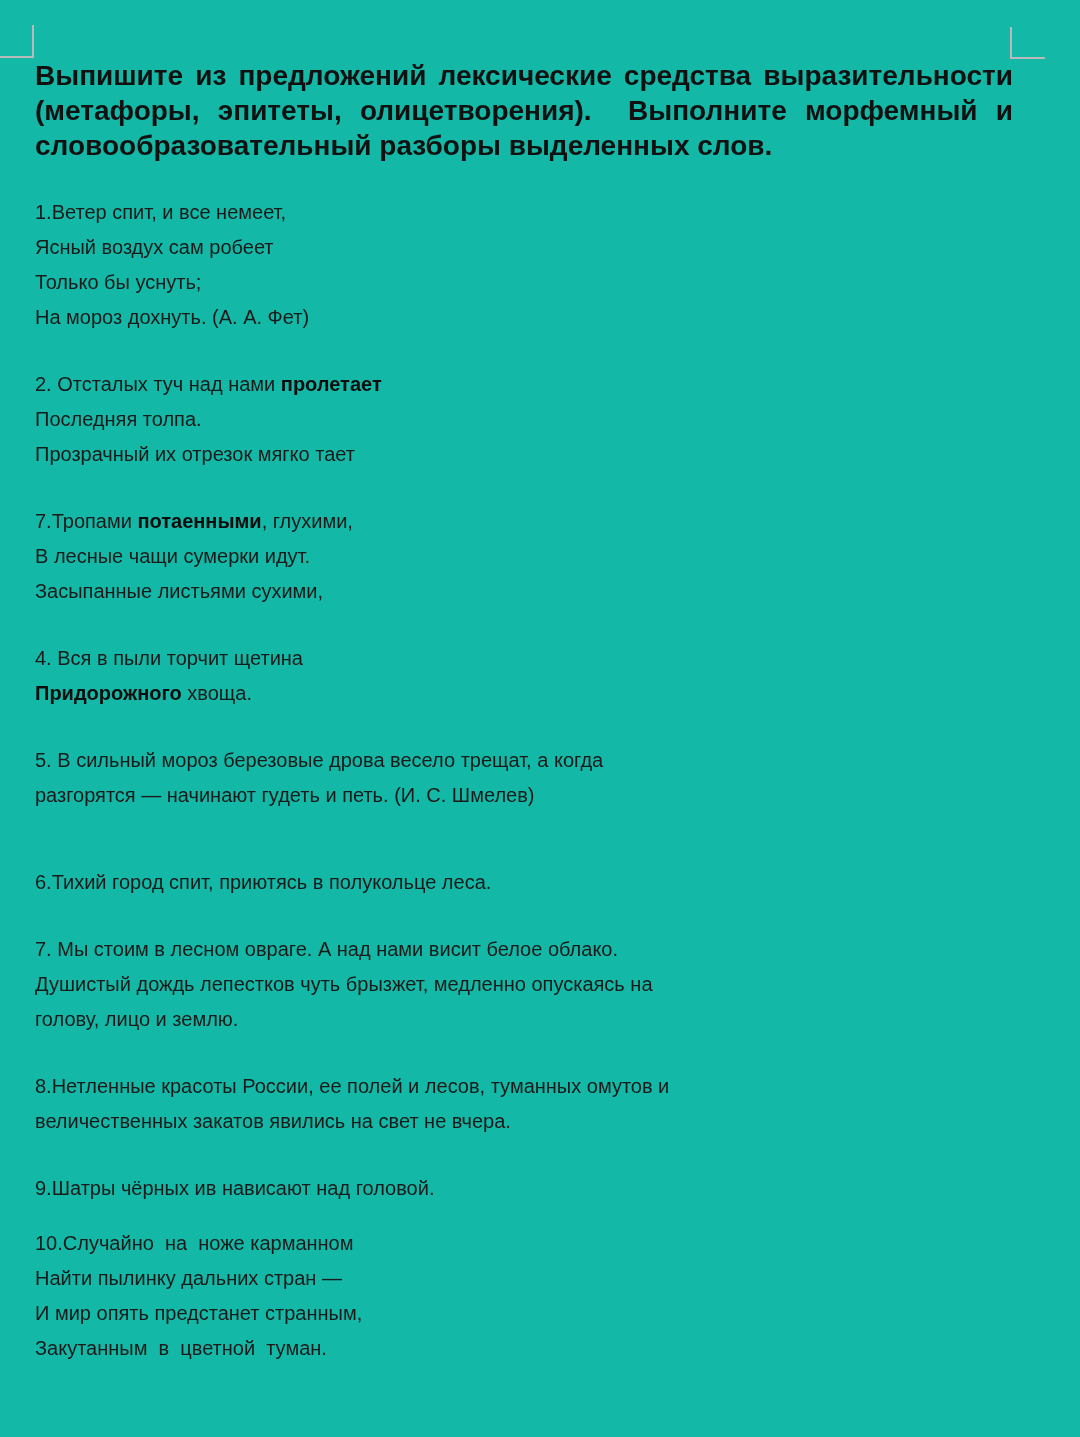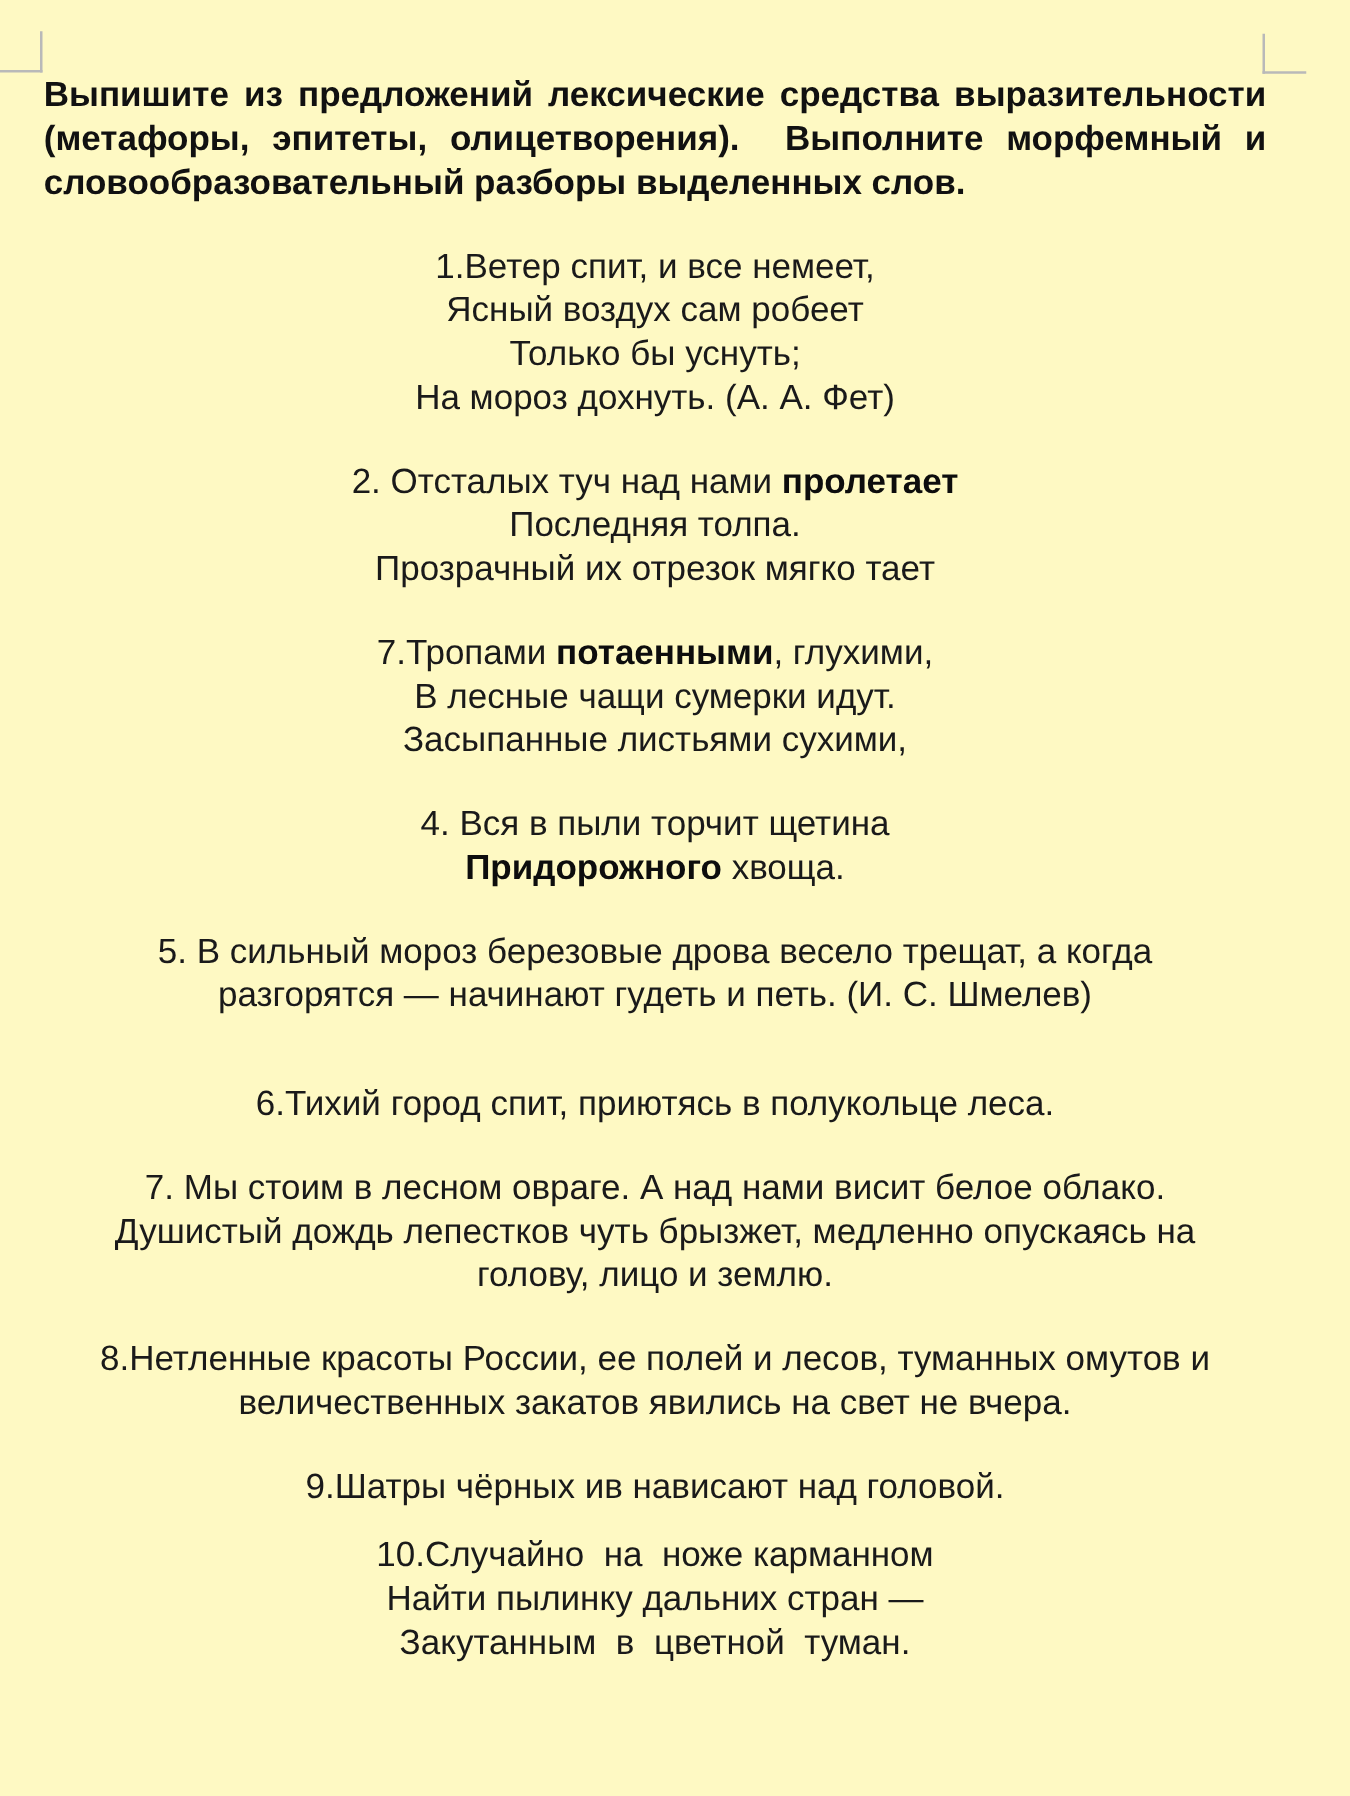--- a/index.html
+++ b/index.html
@@ -4,21 +4,21 @@
 <style>
   html, body {
     margin: 0;
     padding: 0;
     background: #ffffff;
   }
   .page {
     position: relative;
     width: 1080px;
     height: 1437px;
-    background: #fef9c3;
+    background: #14b8a6;
     overflow: hidden;
     font-family: "Liberation Sans", "DejaVu Sans", sans-serif;
     color: #1a1a1a;
   }
   .corner-mark {
     position: absolute;
     pointer-events: none;
   }
   .corner-mark.left {
     left: 0;
@@ -51,23 +51,22 @@
   .header .hline {
     white-space: pre-wrap;
   }
   .header .hline.justify {
     text-align: justify;
     text-align-last: justify;
   }
   .items { }
   .item {
     margin-top: 32px;
-    font-size: 28px;
+    font-size: 20px;
     line-height: 35px;
-    text-align: center;
   }
   
   .item:nth-child(6) { margin-top: 52px; }
   .item:nth-child(10) { margin-top: 20px; }
   .line {
     white-space: pre-wrap;
   }
   .bold {
     font-weight: 700;
     color: #0d0d0d;
@@ -125,18 +124,19 @@
         <div class="item">
           <div class="line"><span>8.Нетленные красоты России, ее полей и лесов, туманных омутов и</span></div>
           <div class="line"><span>величественных закатов явились на свет не вчера.</span></div>
         </div>
         <div class="item">
           <div class="line"><span>9.Шатры чёрных ив нависают над головой.</span></div>
         </div>
         <div class="item">
           <div class="line"><span>10.Случайно  на  ноже карманном</span></div>
           <div class="line"><span>Найти пылинку дальних стран —</span></div>
+          <div class="line"><span>И мир опять предстанет странным,</span></div>
           <div class="line"><span>Закутанным  в  цветной  туман.</span></div>
         </div>
       </div>
 
   </div>
 </div>
 
 </body></html>

